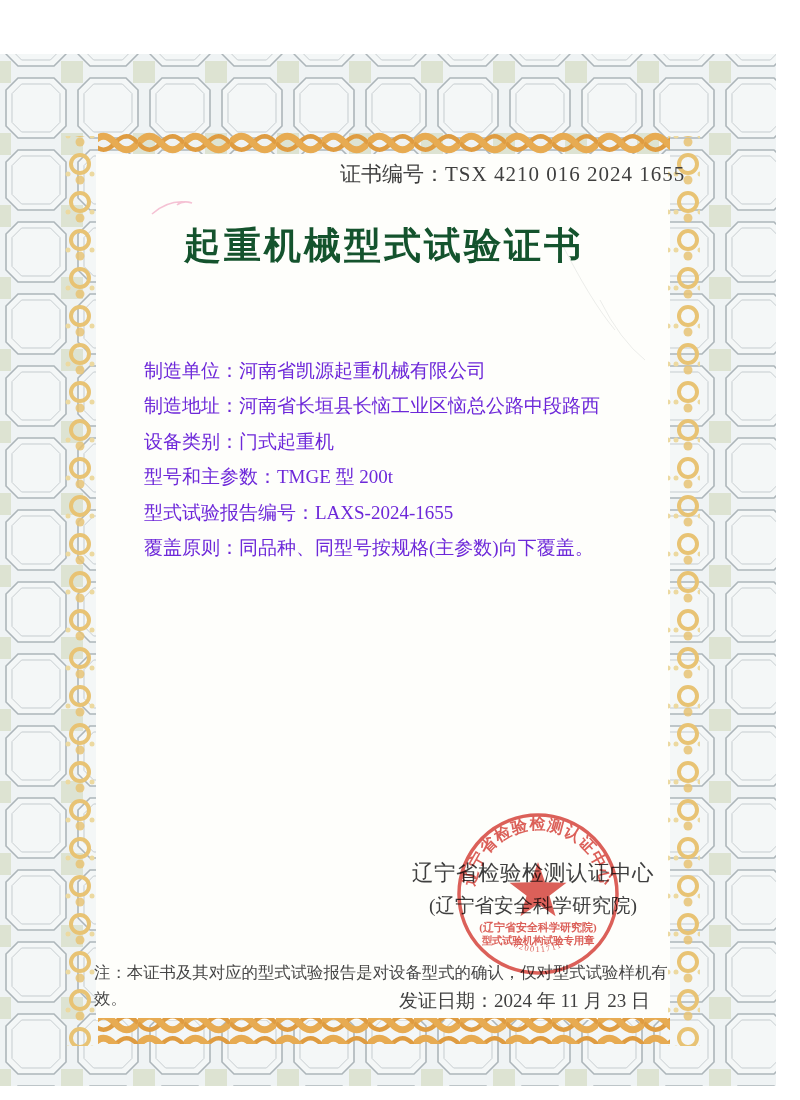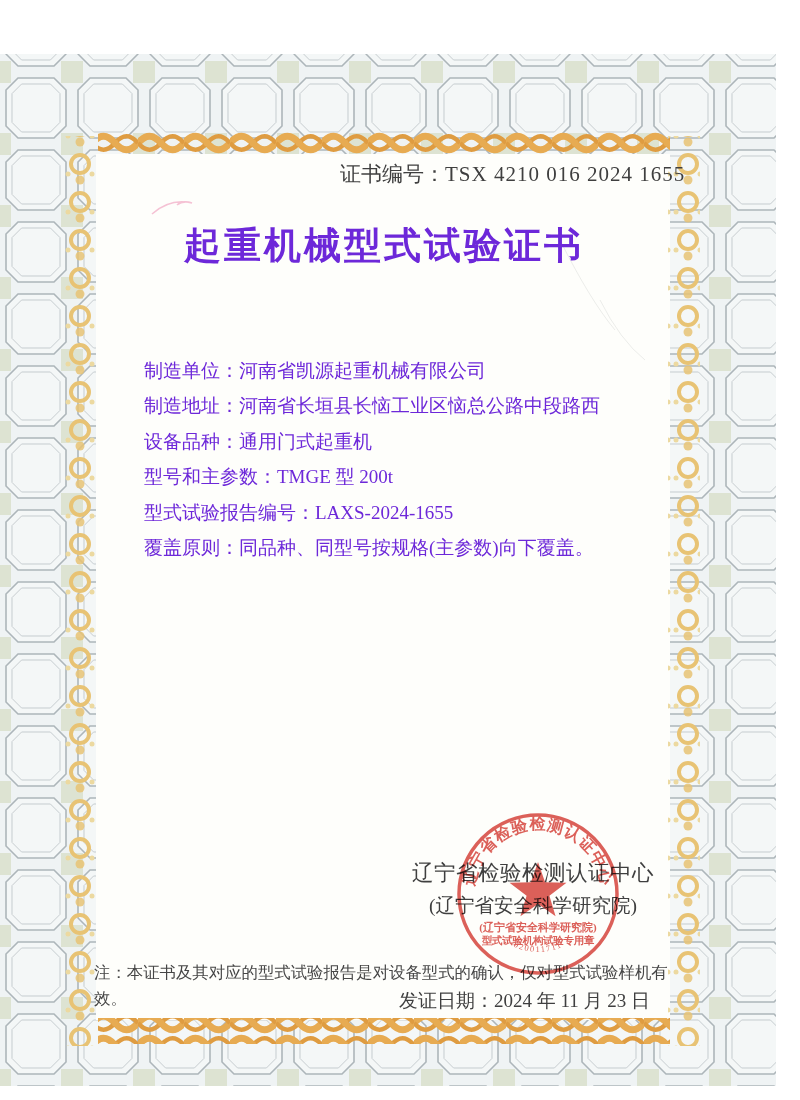--- a/index.html
+++ b/index.html
@@ -21,21 +21,21 @@
   .lace-ring{fill:none;stroke:var(--lace-gold,#e8c374);stroke-width:4;}
   .lace-dot{fill:var(--lace-gold,#e8c374);opacity:.85;}
   .lace-side{fill:#ecd9a0;}
   .inner-paper{fill:#fefefb;}
   .pink-mark{fill:none;stroke:#f2aec7;stroke-width:1.6;opacity:.75;}
   .faint-streak{fill:none;stroke:#c9ccc9;stroke-width:1;opacity:.35;}
 
   .certno{position:absolute;left:340px;top:160px;font-size:21px;color:#3f3f3f;white-space:nowrap;}
   .certno .latin{letter-spacing:1px;}
   .title{position:absolute;left:96px;top:221px;width:576px;margin:0;text-align:center;
-         font-size:37px;font-weight:700;letter-spacing:3px;color:#6d28d9;}
+         font-size:37px;font-weight:700;letter-spacing:3px;color:#14532d;}
   .fields{position:absolute;left:144px;top:353px;font-size:19px;line-height:35.4px;
           color:#6d28d9;white-space:nowrap;}
   .statement{position:absolute;left:142px;top:690px;width:538px;margin:0;
              font-size:19px;line-height:37.5px;text-indent:2em;color:#464646;}
   .issuer{position:absolute;left:402px;top:858px;width:262px;text-align:center;color:#3f3f3f;}
   .issuer-name{font-size:21.5px;letter-spacing:.5px;}
   .issuer-sub{font-size:19.5px;margin-top:5px;}
   .issue-date{position:absolute;left:399px;top:988px;font-size:19px;color:#3f3f3f;white-space:nowrap;}
   .footnote{position:absolute;left:94px;top:960px;width:600px;margin:0;
             font-size:16.4px;line-height:26px;color:#464646;}
@@ -87,21 +87,21 @@
 
   <div class="certno">
     <span>证书编号：</span><span class="latin">TSX 4210 016 2024 1655</span>
   </div>
 
   <h1 class="title">起重机械型式试验证书</h1>
 
   <div class="fields">
     <div class="field-row"><span>制造单位：</span><span>河南省凯源起重机械有限公司</span></div>
     <div class="field-row"><span>制造地址：</span><span>河南省长垣县长恼工业区恼总公路中段路西</span></div>
-    <div class="field-row"><span>设备品种：</span><span>通用门式起重机</span></div>
+    <div class="field-row"><span>设备类别：</span><span>门式起重机</span></div>
     <div class="field-row"><span>型号和主参数：</span><span>TMGE 型 200t</span></div>
     <div class="field-row"><span>型式试验报告编号：</span><span>LAXS-2024-1655</span></div>
     <div class="field-row"><span>覆盖原则：</span><span>同品种、同型号按规格(主参数)向下覆盖。</span></div>
   </div>
 
 
   <div class="issuer">
     <div class="issuer-name">辽宁省检验检测认证中心</div>
     <div class="issuer-sub">(辽宁省安全科学研究院)</div>
   </div>

